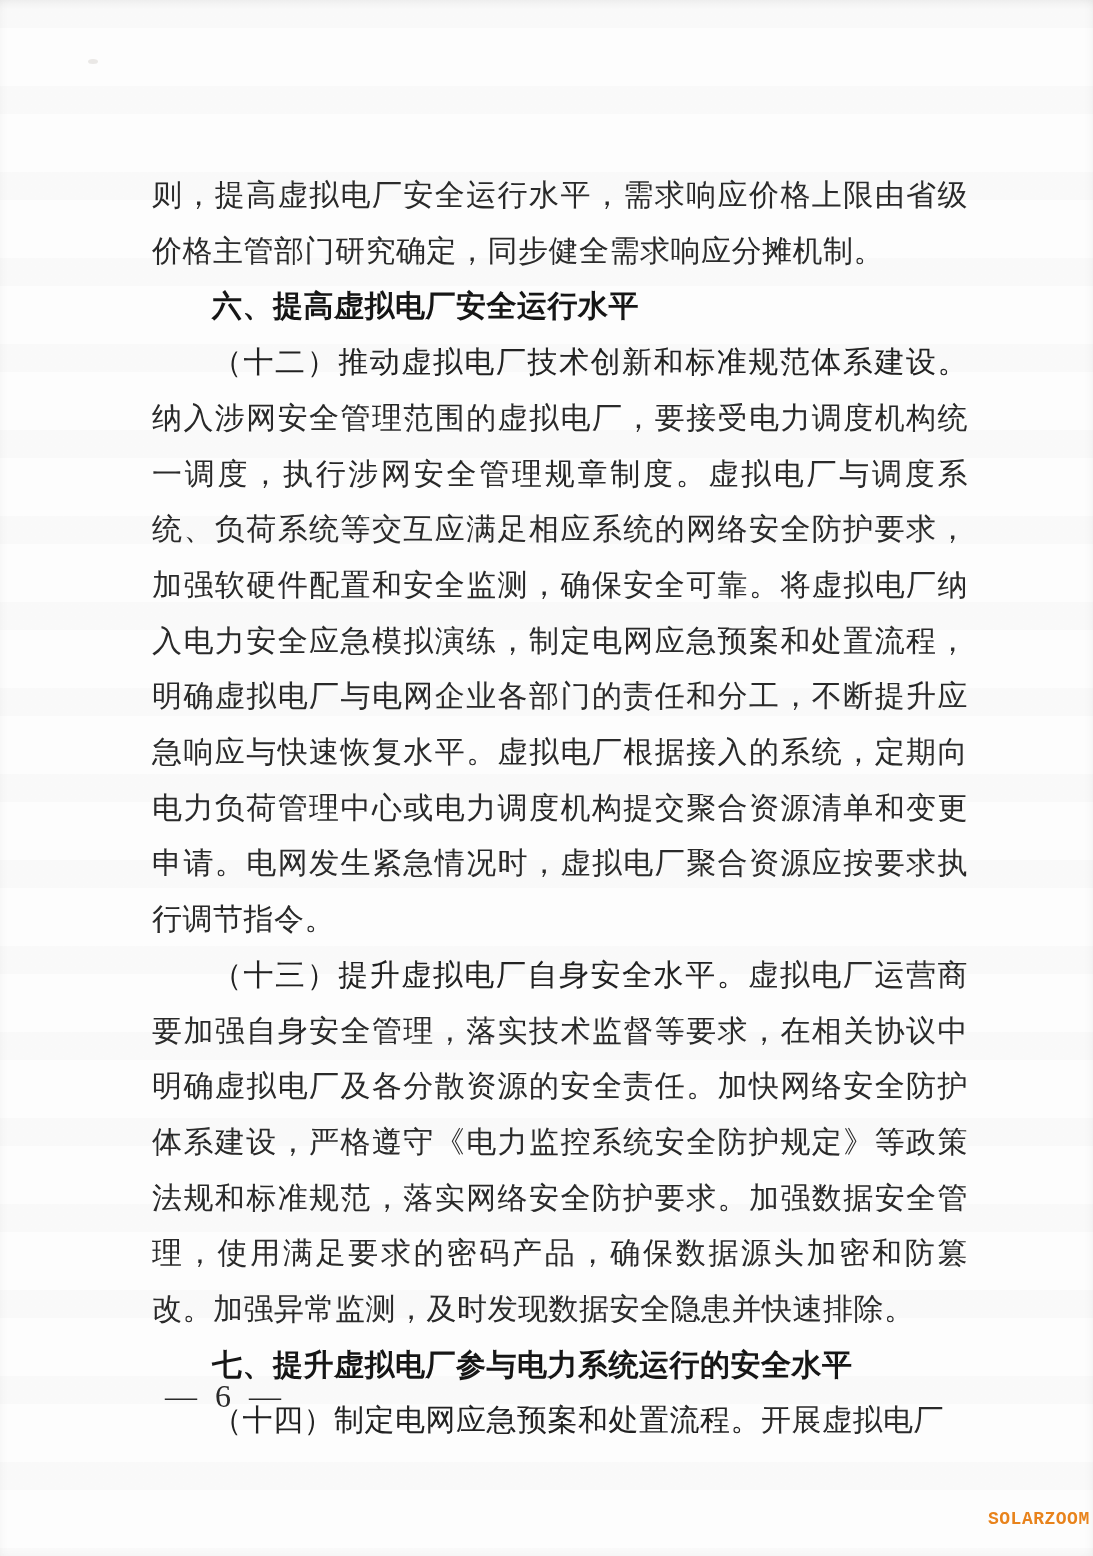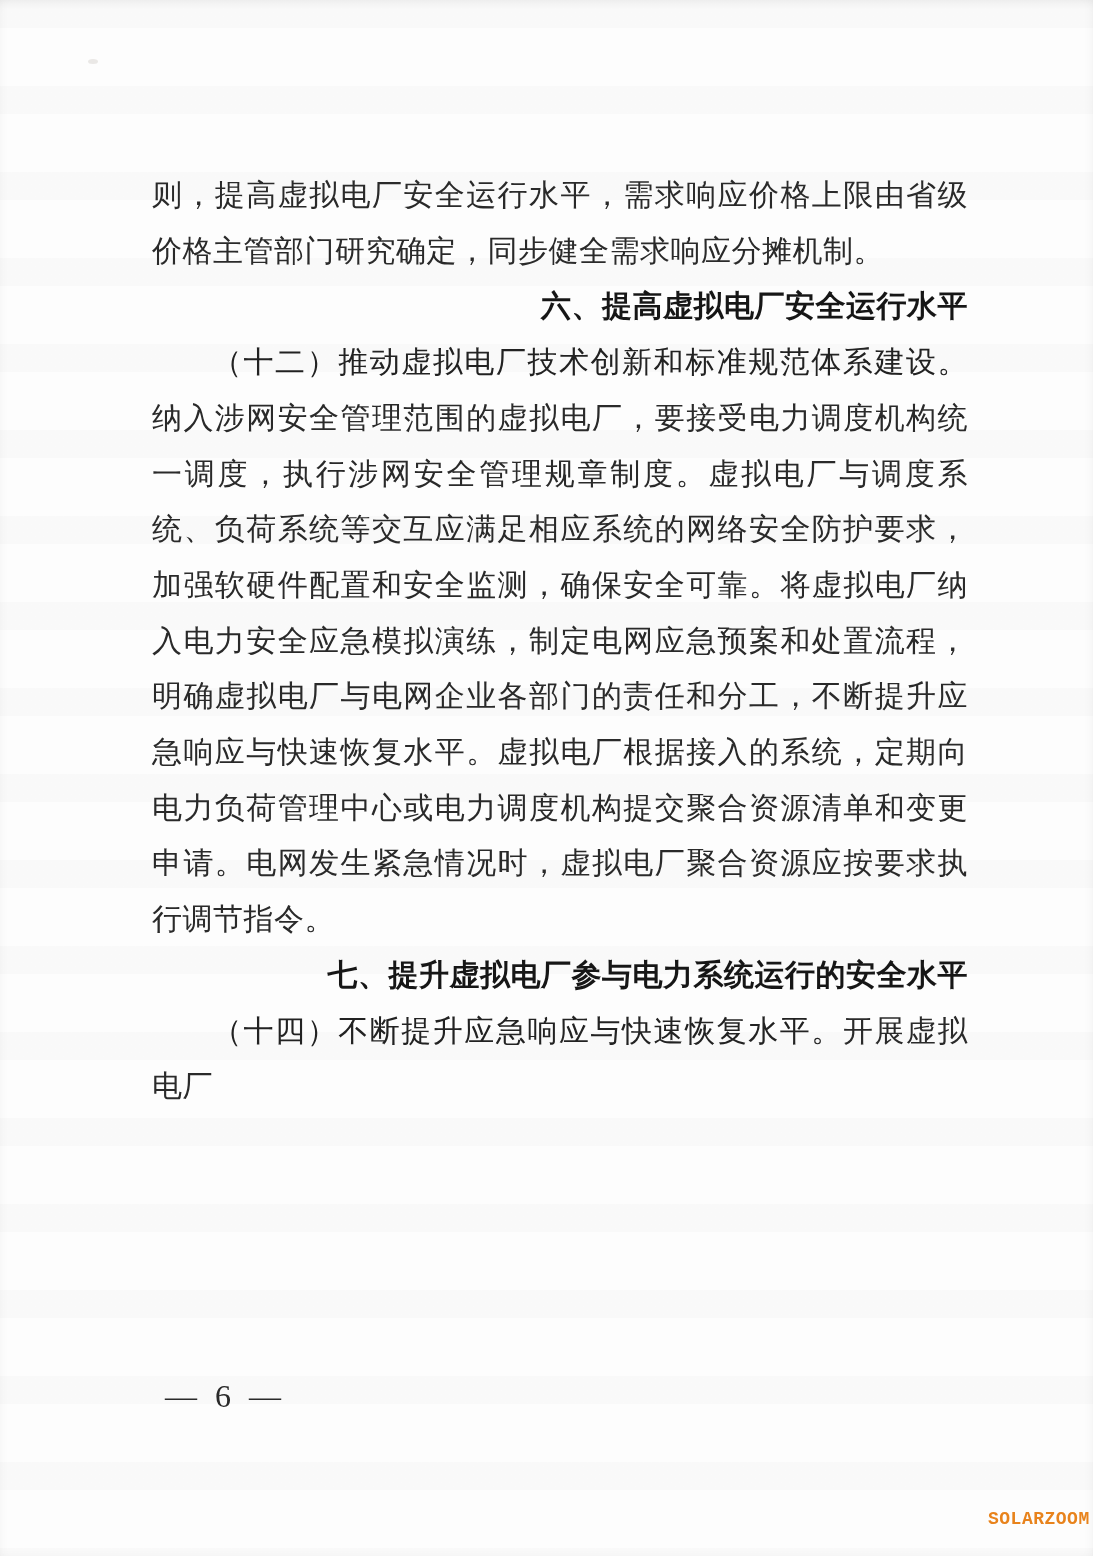--- a/index.html
+++ b/index.html
@@ -53,21 +53,21 @@
     text-indent: 0;
   }
   .heading {
     margin: 0;
     font-size: 30px;
     line-height: 55.7px;
     font-weight: 700;
     font-family: "Liberation Sans", "DejaVu Sans", sans-serif;
     color: #161616;
     text-indent: 2em;
-    text-align: right;
+    text-align: left;
     letter-spacing: 0.5px;
   }
   .clause-lead {
     color: #222222;
   }
   .page-number {
     position: absolute;
     left: 165px;
     top: 1378px;
     font-size: 32px;
@@ -104,24 +104,25 @@
   <div class="smudge"></div>
 
   <div class="text-block">
 
     <p class="para continuation">则，提高虚拟电厂安全运行水平，需求响应价格上限由省级价格主管部门研究确定，同步健全需求响应分摊机制。</p>
 
     <h2 class="heading">六、提高虚拟电厂安全运行水平</h2>
 
     <p class="para clause"><span class="clause-lead">（十二）推动虚拟电厂技术创新和标准规范体系建设。</span><span class="clause-body">纳入涉网安全管理范围的虚拟电厂，要接受电力调度机构统一调度，执行涉网安全管理规章制度。虚拟电厂与调度系统、负荷系统等交互应满足相应系统的网络安全防护要求，加强软硬件配置和安全监测，确保安全可靠。将虚拟电厂纳入电力安全应急模拟演练，制定电网应急预案和处置流程，明确虚拟电厂与电网企业各部门的责任和分工，不断提升应急响应与快速恢复水平。虚拟电厂根据接入的系统，定期向电力负荷管理中心或电力调度机构提交聚合资源清单和变更申请。电网发生紧急情况时，虚拟电厂聚合资源应按要求执行调节指令。</span></p>
 
+    <p class="para clause"><span class="clause-lead">（十三）提升虚拟电厂自身安全水平。</span><span class="clause-body">虚拟电厂运营商要加强自身安全管理，落实技术监督等要求，在相关协议中明确虚拟电厂及各分散资源的安全责任。加快网络安全防护体系建设，严格遵守《电力监控系统安全防护规定》等政策法规和标准规范，落实网络安全防护要求。加强数据安全管理，使用满足要求的密码产品，确保数据源头加密和防篡改。加强异常监测，及时发现数据安全隐患并快速排除。</span></p>
 
     <h2 class="heading">七、提升虚拟电厂参与电力系统运行的安全水平</h2>
 
-    <p class="para clause"><span class="clause-lead">（十四）不断提升应急响应与快速恢复水平。</span><span class="clause-body">开展虚拟电厂</span></p>
+    <p class="para clause"><span class="clause-lead">（十四）制定电网应急预案和处置流程。</span><span class="clause-body">开展虚拟电厂</span></p>
 
   </div>
 
   <div class="page-number">— 6 —</div>
 
   <div class="watermark">SOLARZOOM</div>
 
 </div>
 
 </body></html>

